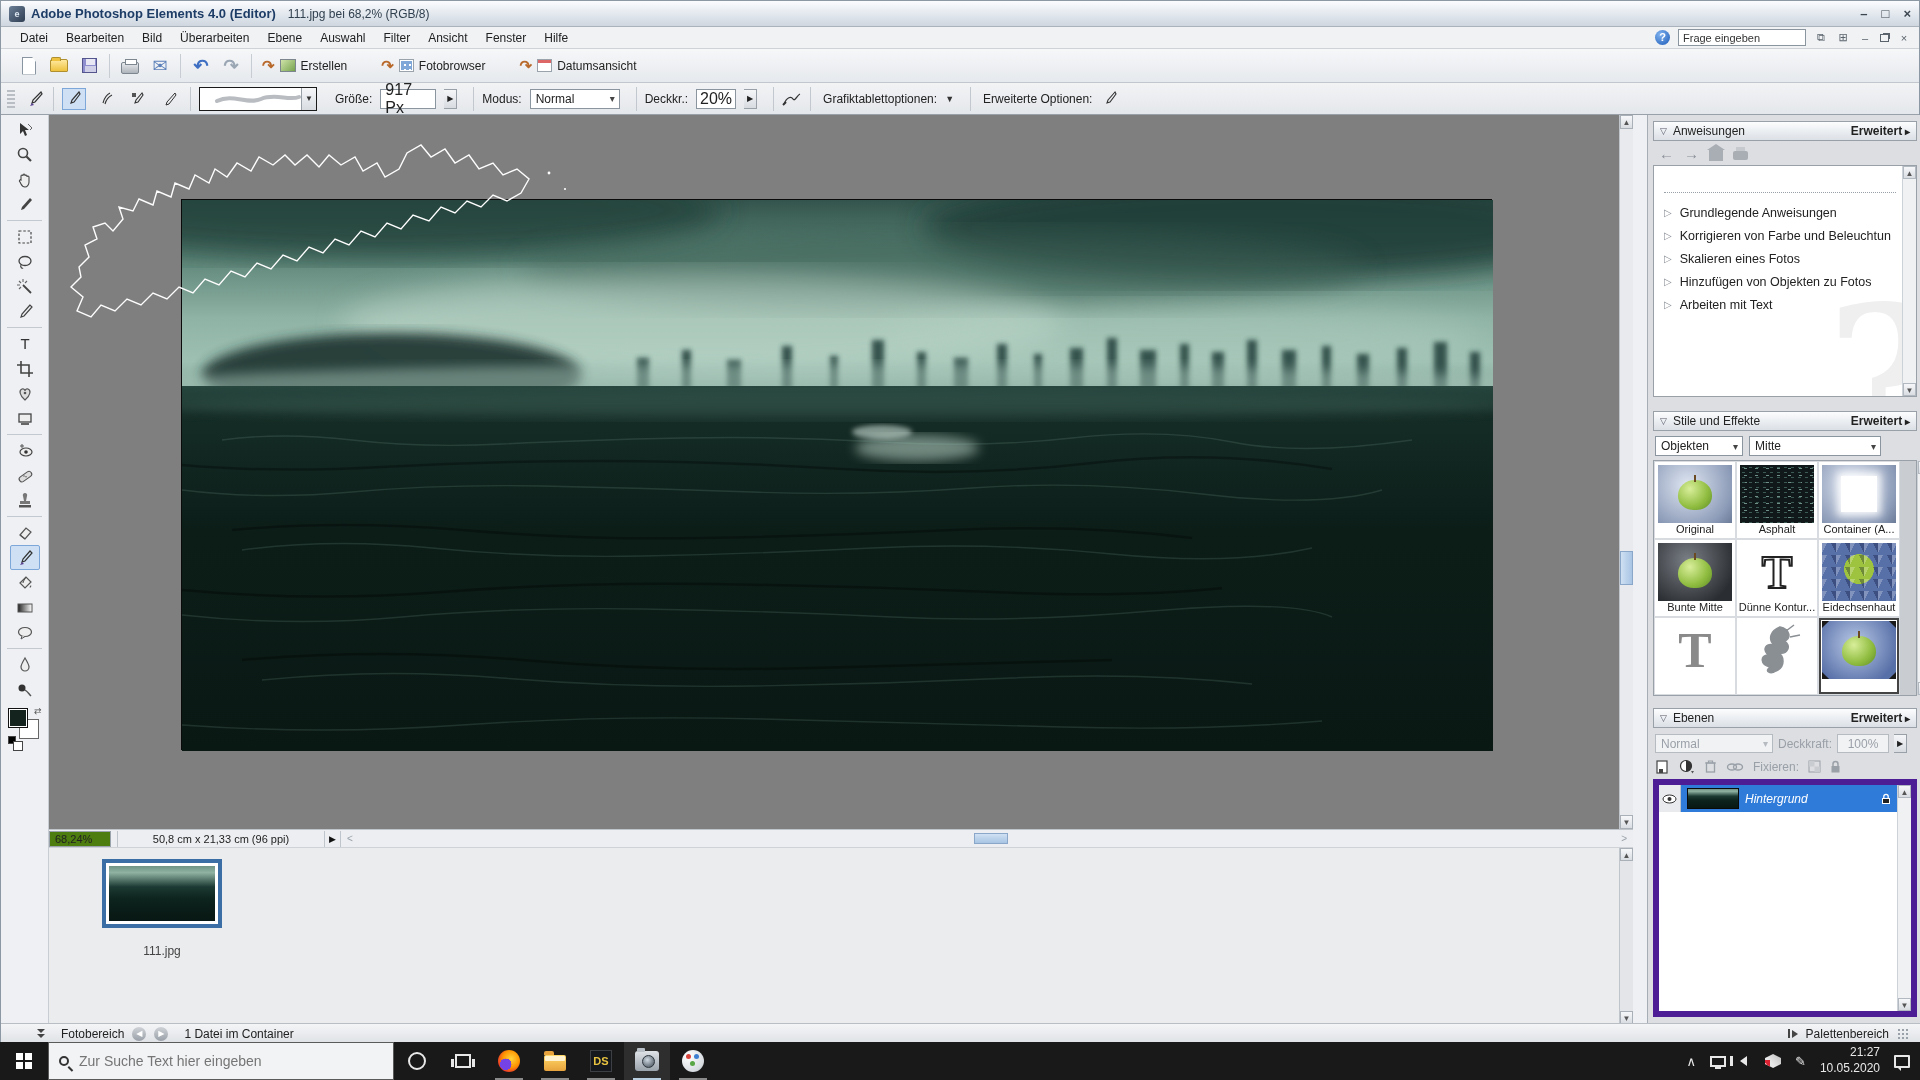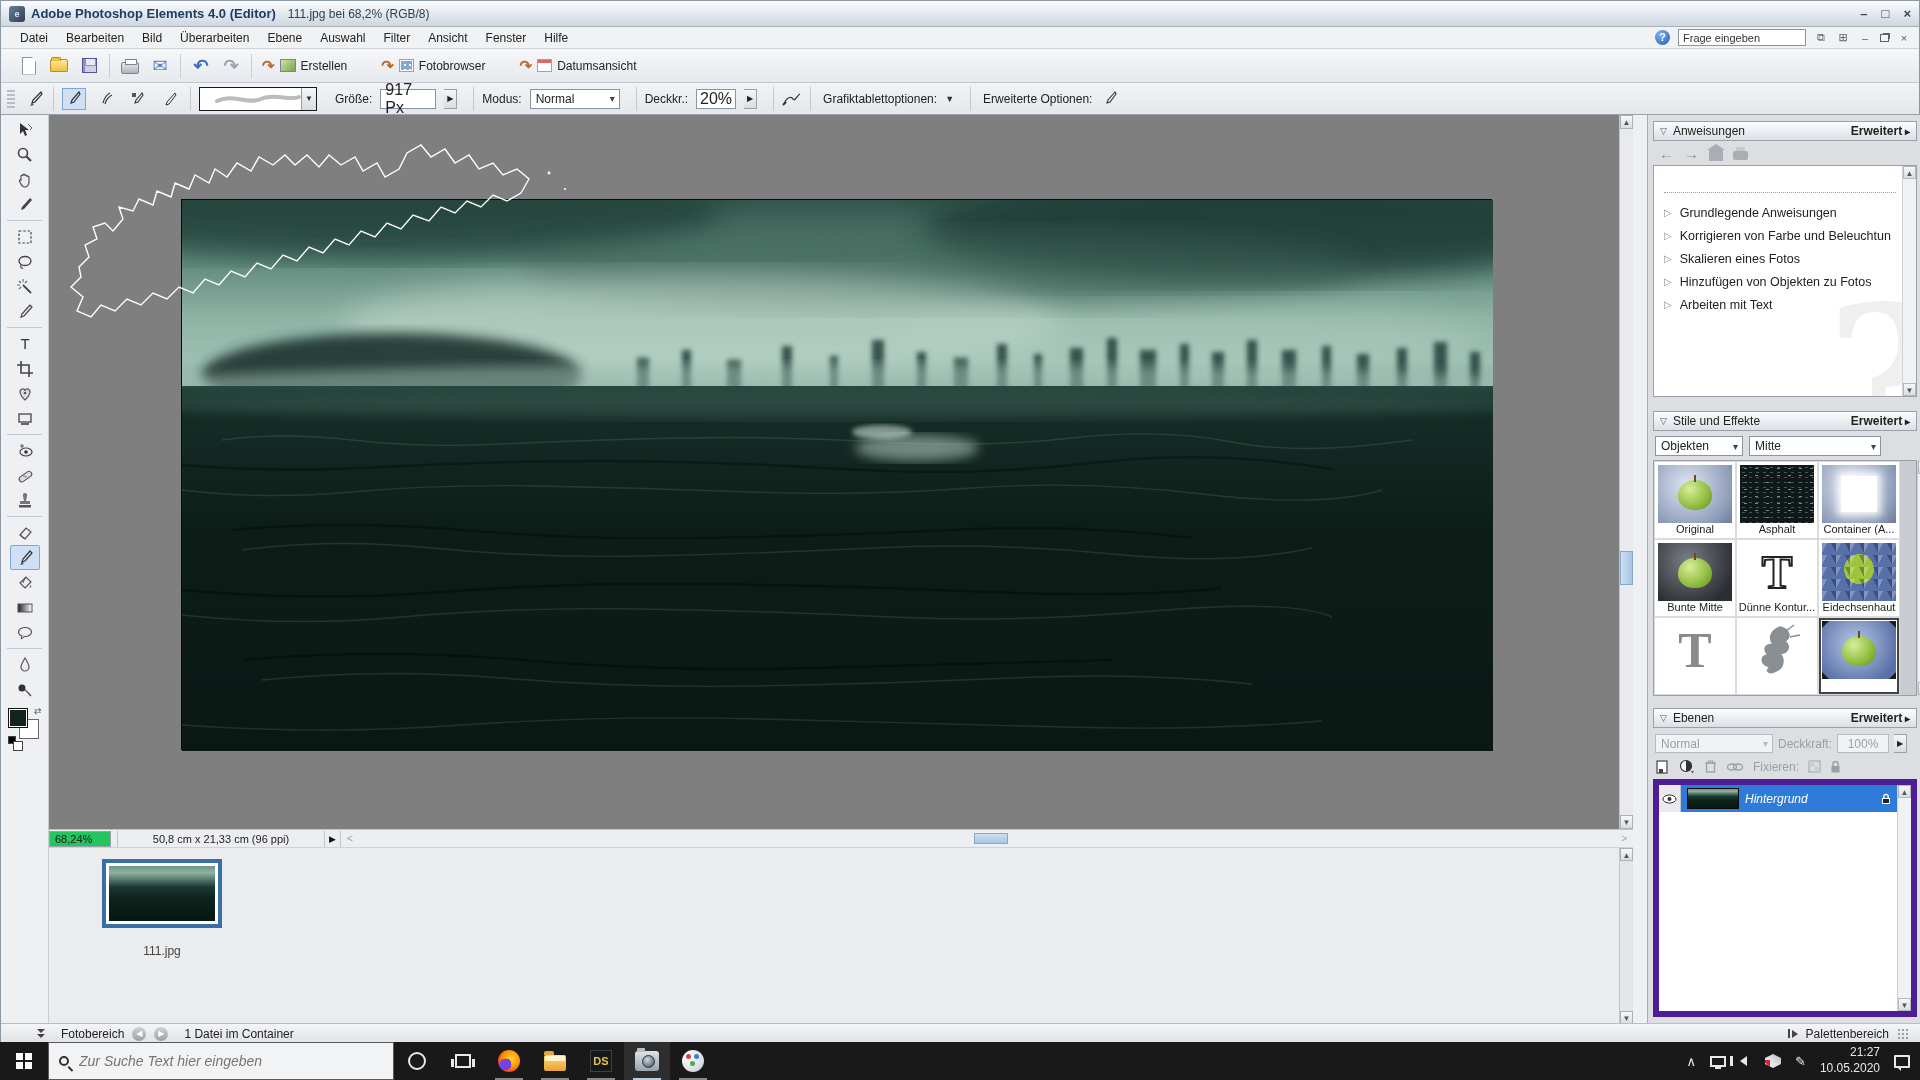--- a/index.html
+++ b/index.html
@@ -91,21 +91,21 @@
   
   #workcol { position:absolute; left:48px; top:0; width:1598px; height:908px; }
   #workarea { position:absolute; left:0; top:0; width:1584px; height:714px; background:#7f7f7f; overflow:hidden; }
   #canvas { position:absolute; left:132px; top:84px; width:1311px; height:551px; border:1px solid #0a0a0a; background:#0c1f1a; }
   #lasso { position:absolute; left:8px; top:14px; pointer-events:none; }
   .vscroll { position:absolute; right:0; top:0; width:14px; height:714px; background:#e8eaed; border-left:1px solid #c0c5cb; }
   .vscroll .arr { position:absolute; left:0; width:13px; height:14px; font-size:8px; color:#555; text-align:center; line-height:14px; background:linear-gradient(#f6f7f9,#d9dde2); border:1px solid #aab0b7; }
   .vscroll .thumbv { position:absolute; left:0; width:13px; background:linear-gradient(90deg,#cfe0f2,#a8c4e4); border:1px solid #8aa6c8; }
   
   #statusrow { position:absolute; left:0; top:714px; width:1584px; height:18px; background:#eceef1; border-top:1px solid #c0c5cb; display:flex; align-items:center; font-size:11px; }
-  .zoombox { width:62px; height:16px; background:#22c55e; border:1px solid #9aa2ab; display:flex; align-items:center; padding-left:5px; }
+  .zoombox { width:62px; height:16px; background:#4d7c0f; border:1px solid #9aa2ab; display:flex; align-items:center; padding-left:5px; }
   .dimsbox { width:208px; height:16px; display:flex; align-items:center; justify-content:center; border-right:1px solid #c0c5cb; border-left:1px solid #c0c5cb; margin-left:6px; }
   .tri-btn { width:16px; height:16px; display:flex; align-items:center; justify-content:center; font-size:9px; color:#111; border-right:1px solid #c0c5cb; }
   .hsc-arr { color:#9aa2ab; font-size:10px; padding:0 6px; }
   .hsc-track { flex:1; position:relative; height:14px; }
   .hsc-thumb { position:absolute; left:49%; top:1px; width:34px; height:11px; background:linear-gradient(#cfe0f2,#a8c4e4); border:1px solid #8aa6c8; }
   
   #photobin { position:absolute; left:0; top:732px; width:1584px; height:176px; background:#ebecee; border-top:1px solid #cfd3d8; }
   #pb-thumb { position:absolute; left:53px; top:11px; width:120px; height:69px; border:4px solid #3b6ea5; background:#fff; padding:3px; }
   .sea-thumb { width:100%; height:100%; background:linear-gradient(#6f9486 0%,#8fb2a2 12%,#1c3a33 38%,#0d231d 60%,#081713 100%); }
   #pb-label { position:absolute; left:53px; top:96px; width:120px; text-align:center; color:#444; font-size:12px; }
@@ -176,21 +176,21 @@
   .ibar .tr { width:0; height:0; border-top:4px solid transparent; border-bottom:4px solid transparent; border-left:6px solid #444; }
   .gripdots { width:12px; height:12px; background:radial-gradient(#9aa0a8 1px,transparent 1.3px); background-size:4px 4px; }
   
   #taskbar { position:absolute; left:0; top:1042px; width:1920px; height:38px; background:#191919; display:flex; align-items:stretch; }
   #start { width:48px; display:flex; align-items:center; justify-content:center; }
   .winlogo { width:16px; height:16px; display:grid; grid-template-columns:7px 7px; grid-template-rows:7px 7px; gap:2px; }
   .winlogo i { background:#fff; }
   #tb-search { width:346px; background:#f2f3f5; border:1px solid #5a5a5a; display:flex; align-items:center; gap:10px; padding:0 10px; color:#333; }
   #tb-search .mag { width:10px; height:10px; border:2px solid #333; border-radius:50%; position:relative; }
   #tb-search .mag:after { content:""; position:absolute; left:8px; top:8px; width:6px; height:2px; background:#333; transform:rotate(45deg); transform-origin:0 0; }
-  #tb-search input { border:none; background:transparent; font-size:14px; color:#737373; width:270px; outline:none; font-family:"Liberation Sans",sans-serif;font-style:italic;}
+  #tb-search input { border:none; background:transparent; font-size:14px; color:#737373; width:270px; outline:none; font-family:"Liberation Sans",sans-serif;}
   .tbico { width:46px; display:flex; align-items:center; justify-content:center; position:relative; }
   .tbico.active { background:#2e2e2e; }
   .tbico .ind { position:absolute; bottom:0; left:9px; right:9px; height:2px; background:#8a8a8a; }
   .tbico.active .ind { background:#b8cede; }
   .cortana { width:18px; height:18px; border:2px solid #e8e8e8; border-radius:50%; }
   .taskview { width:16px; height:14px; border:2px solid #e8e8e8; position:relative; }
   .taskview:before { content:""; position:absolute; left:-6px; top:3px; width:3px; height:8px; background:#e8e8e8; }
   .taskview:after { content:""; position:absolute; right:-6px; top:3px; width:3px; height:8px; background:#e8e8e8; }
   .firefox { width:22px; height:22px; border-radius:50%; background:radial-gradient(circle at 35% 65%,#7542e5 0 28%,transparent 29%),radial-gradient(circle at 60% 40%,#ffd43d,#ff9500 45%,#e6352c 75%,#b5179e); }
   .folder-tb { width:22px; height:16px; background:linear-gradient(#ffd968,#e8a33d); border-radius:2px; position:relative; margin-top:3px;}

